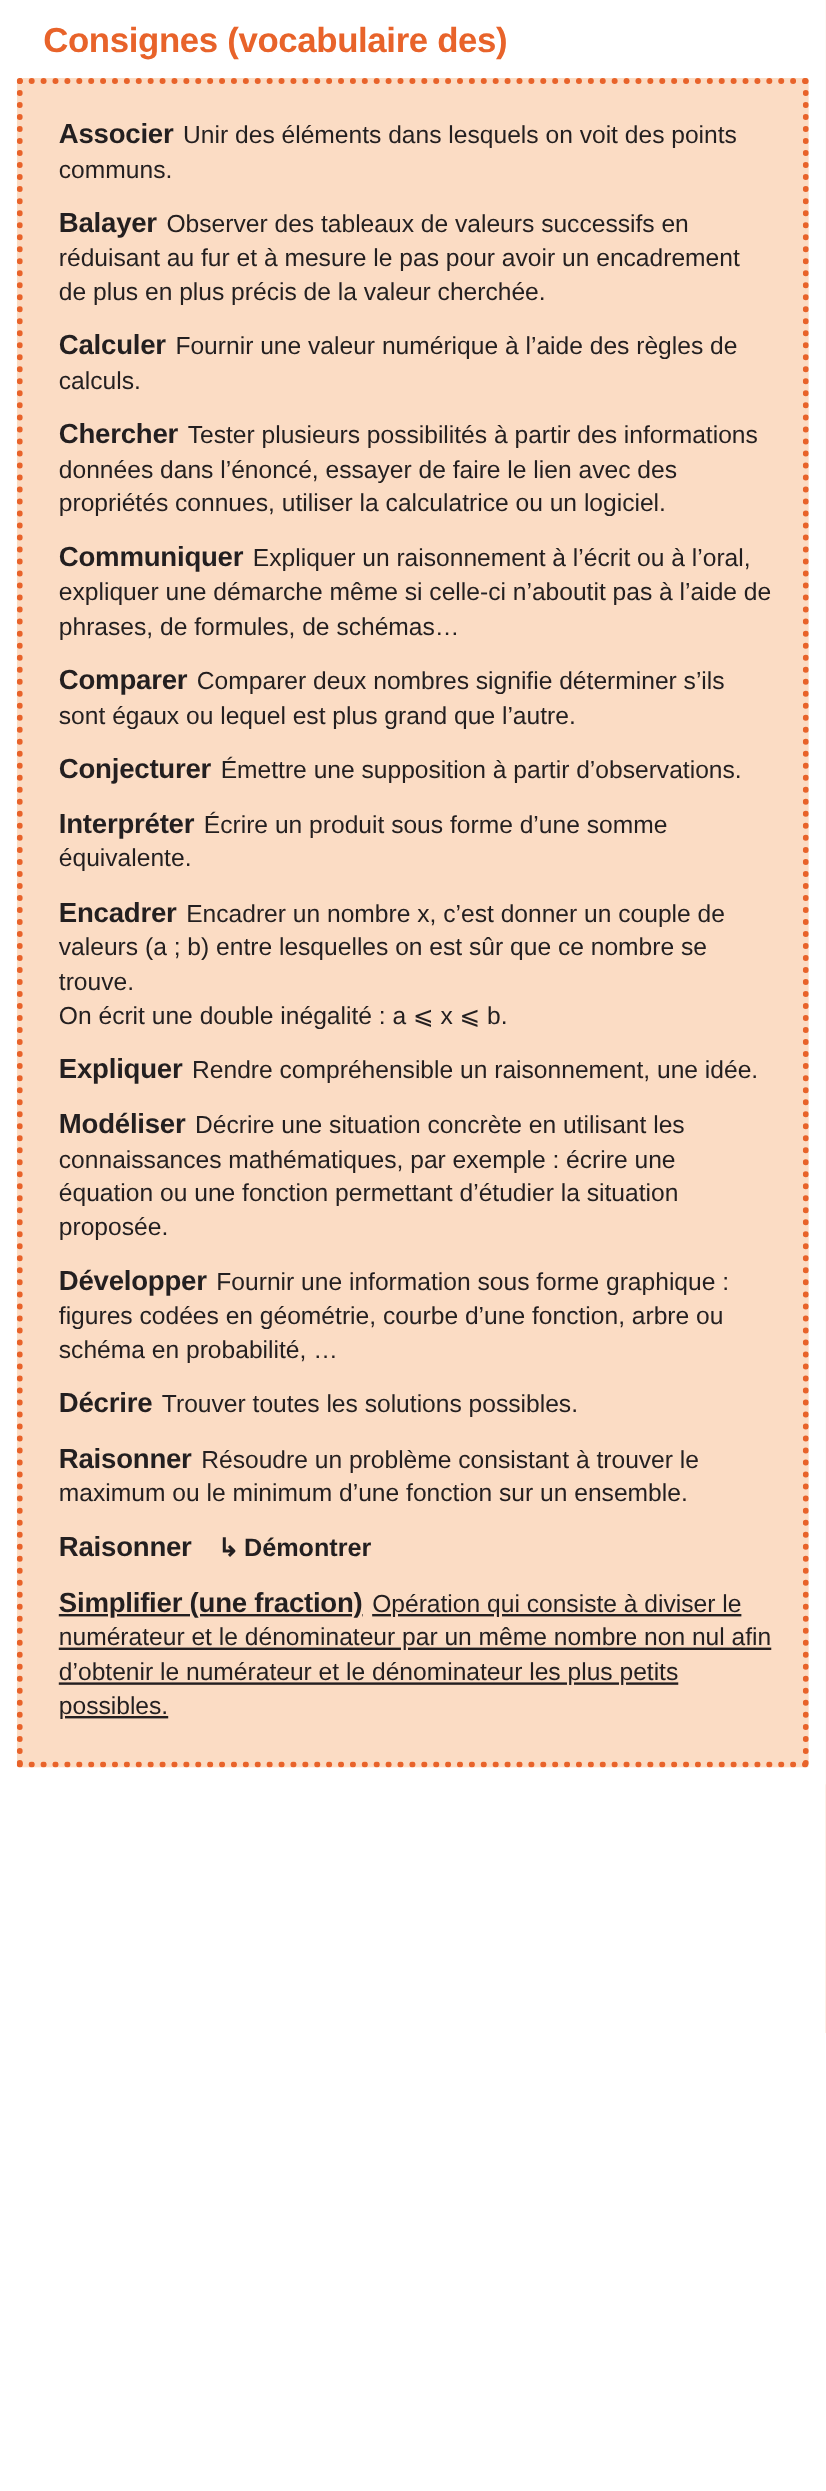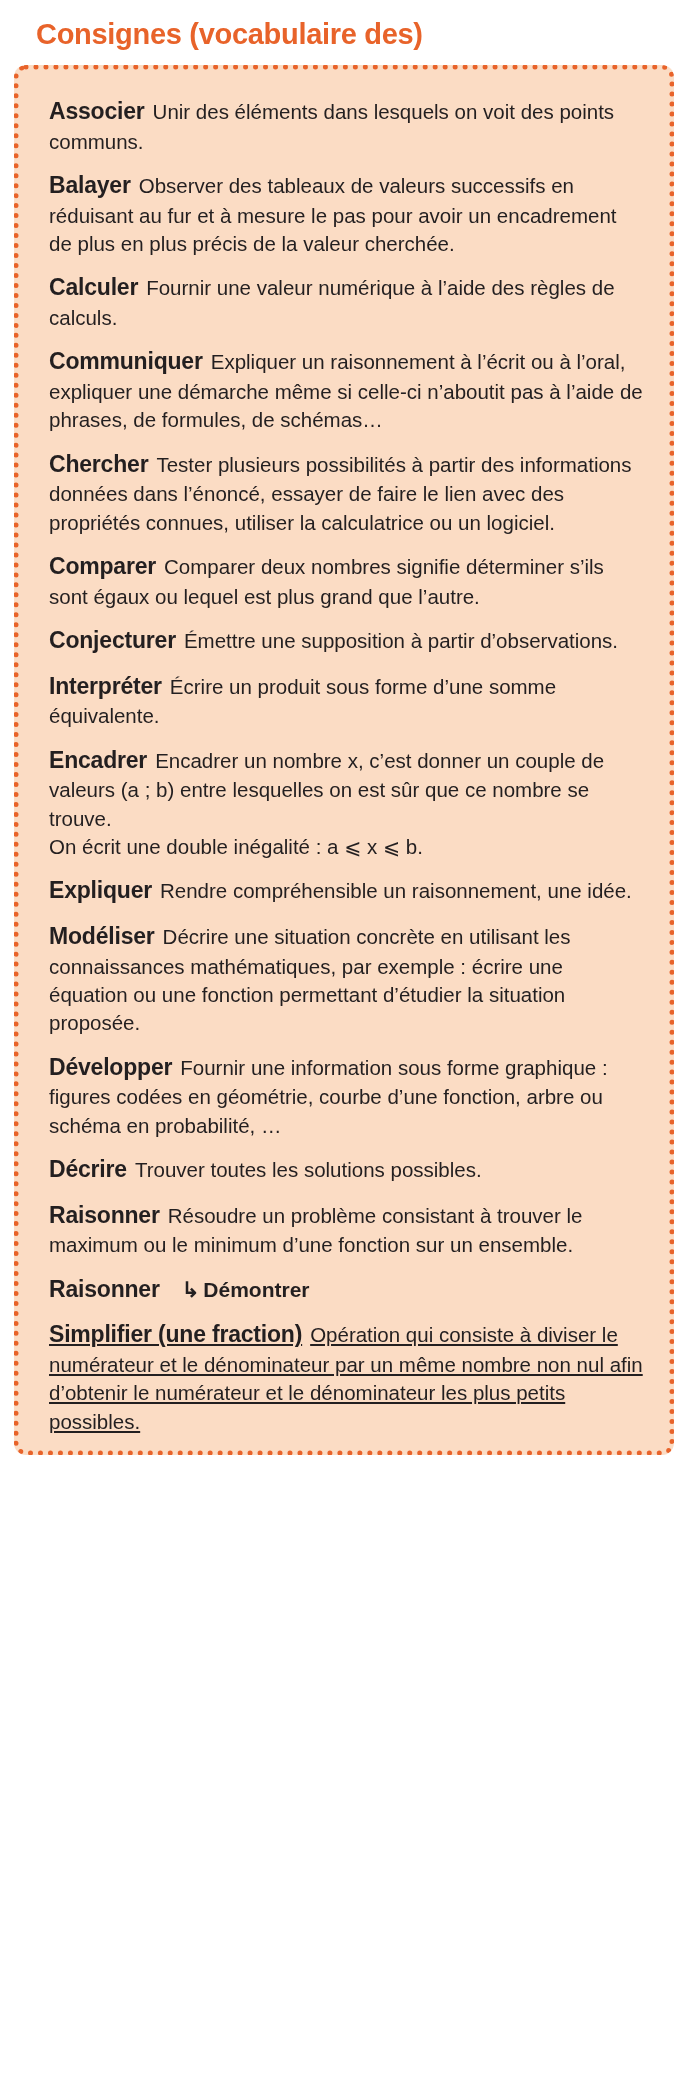--- a/index.html
+++ b/index.html
@@ -20,23 +20,23 @@
     color: #e8632a;
     font-family: "Liberation Sans", sans-serif;
     font-weight: bold;
     font-size: 29px;
     letter-spacing: -0.3px;
     padding: 18px 0 14px 22px;
   }
   .card {
     background: #fbdcc4;
     border: 5px dotted #e8632a;
-    border-radius: 12px;
+    border-radius: 2px;
     box-sizing: border-box;
-    padding: 26px 26px 12px 30px;
+    padding: 26px 26px 30px 30px;
   }
   .entry {
     margin: 0 0 14px 0;
     color: #231f20;
     font-size: 20.5px;
     line-height: 1.38;
     text-align: left;
   }
   .entry:last-child {
     margin-bottom: 2px;
@@ -82,25 +82,25 @@
 
     <p class="entry">
       <span class="term">Balayer</span><span class="def">Observer des tableaux de valeurs successifs en réduisant au fur et à mesure le pas pour avoir un encadrement de plus en plus précis de la valeur cherchée.</span>
     </p>
 
     <p class="entry">
       <span class="term">Calculer</span><span class="def">Fournir une valeur numérique à l’aide des règles de calculs.</span>
     </p>
 
     <p class="entry">
-      <span class="term">Communiquer</span><span class="def">Expliquer un raisonnement à l’écrit ou à l’oral, expliquer une démarche même si celle-ci n’aboutit pas à l’aide de phrases, de formules, de schémas…</span>
+      <span class="term">Chercher</span><span class="def">Tester plusieurs possibilités à partir des informations données dans l’énoncé, essayer de faire le lien avec des propriétés connues, utiliser la calculatrice ou un logiciel.</span>
     </p>
 
     <p class="entry">
-      <span class="term">Chercher</span><span class="def">Tester plusieurs possibilités à partir des informations données dans l’énoncé, essayer de faire le lien avec des propriétés connues, utiliser la calculatrice ou un logiciel.</span>
+      <span class="term">Communiquer</span><span class="def">Expliquer un raisonnement à l’écrit ou à l’oral, expliquer une démarche même si celle-ci n’aboutit pas à l’aide de phrases, de formules, de schémas…</span>
     </p>
 
     <p class="entry">
       <span class="term">Comparer</span><span class="def">Comparer deux nombres signifie déterminer s’ils sont égaux ou lequel est plus grand que l’autre.</span>
     </p>
 
     <p class="entry">
       <span class="term">Conjecturer</span><span class="def">Émettre une supposition à partir d’observations.</span>
     </p>
 

